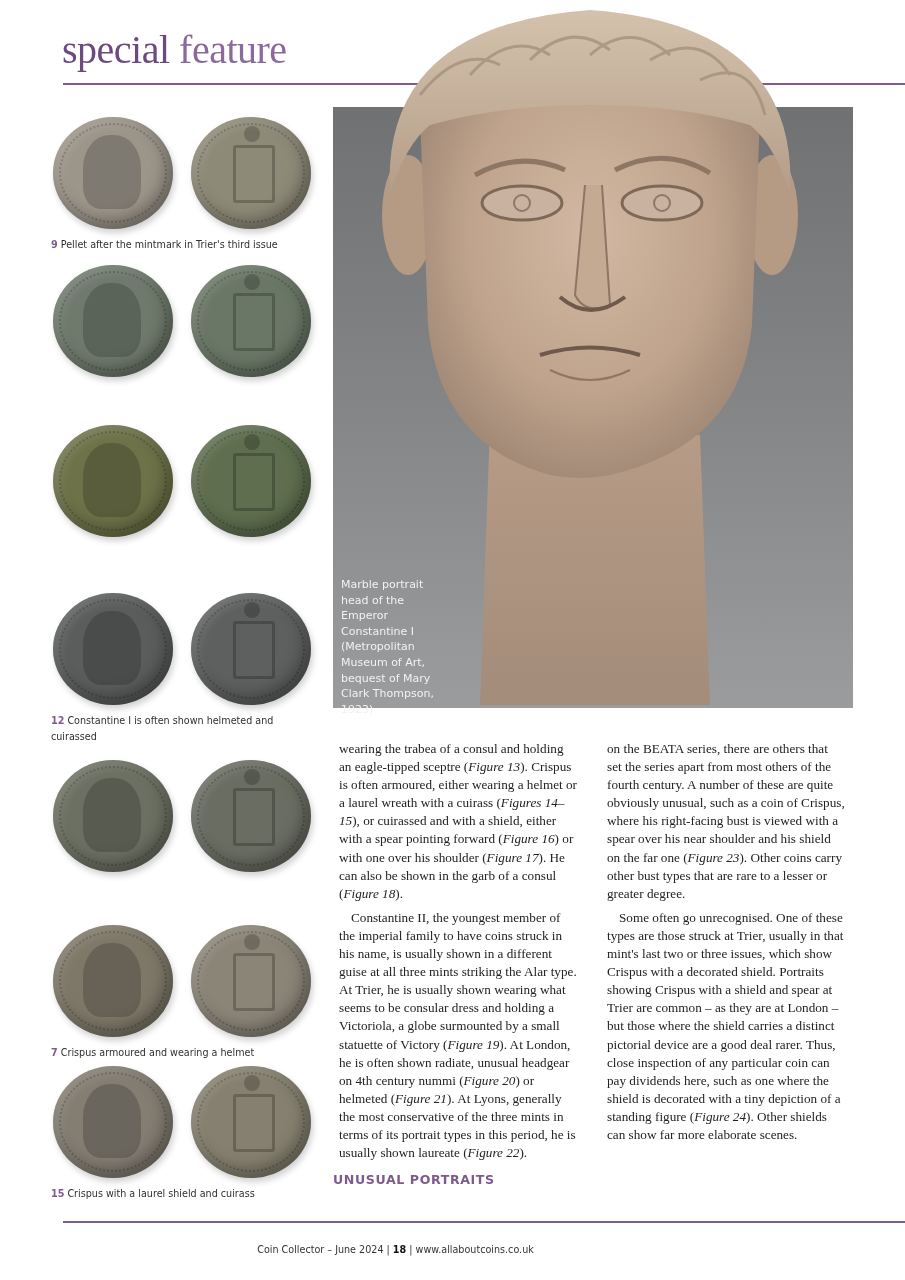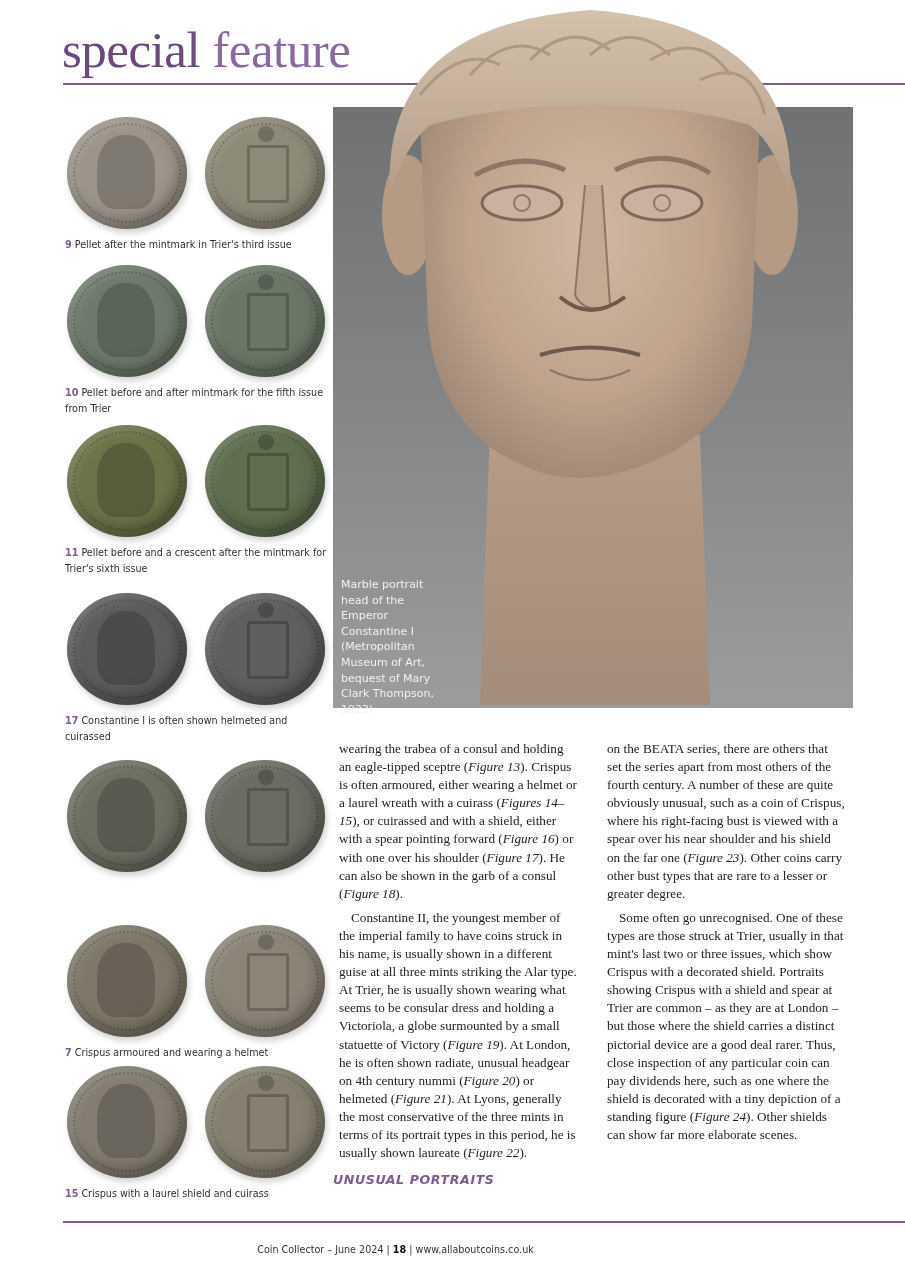--- a/index.html
+++ b/index.html
@@ -4,28 +4,28 @@
 <style>
   html, body { margin: 0; padding: 0; }
   body {
     width: 905px; height: 1280px; position: relative; overflow: hidden;
     background: #ffffff;
     font-family: "DejaVu Serif", serif;
   }
   .abs { position: absolute; }
   .section-title {
     left: 62px; top: 28px; font-family: "Liberation Serif", serif;
-    font-size: 51px; line-height: 44px; color: #6a4a80; letter-spacing: -0.5px;
+    font-size: 40px; line-height: 44px; color: #6a4a80; letter-spacing: -0.5px;
   }
   .section-title .light { color: #8a6a9e; }
   .header-rule { left: 63px; top: 83px; width: 842px; height: 2px; background: #7d5b8e; }
   .footer-rule { left: 63px; top: 1221px; width: 842px; height: 2px; background: #7d5b8e; }
 
   
-  .fig { position: absolute; left: 65px; width: 270px; }
+  .fig { position: absolute; left: 51px; width: 270px; }
   .coins { position: relative; height: 112px; }
   .coin {
     position: absolute; top: 0; width: 120px; height: 112px; border-radius: 50%;
     box-shadow: inset -6px -8px 16px rgba(0,0,0,0.35), inset 5px 5px 12px rgba(255,255,255,0.18), 2px 4px 6px rgba(0,0,0,0.18);
   }
   .coin.obv { left: 2px; }
   .coin.rev { left: 140px; }
   .coin .bust {
     position: absolute; left: 30px; top: 18px; width: 58px; height: 74px;
     border-radius: 45% 45% 30% 30%; background: rgba(0,0,0,0.18);
@@ -62,21 +62,21 @@
   
   .col { top: 734px; width: 250px;
     font-family: "Liberation Serif", serif; font-size: 13.2px; line-height: 18.1px; color: #222; }
   .col1 { left: 333px; }
   .col2 { left: 601px; }
   .col p { margin: 6px; text-indent: 0; }
   .col p.ind { text-indent: 12px; }
   .col em { font-style: italic; }
   .subhead {
     font-family: "DejaVu Sans", sans-serif; font-weight: bold; color: #7d5b8e;
-    font-size: 12.6px; letter-spacing: 0.6px; margin: 10px 0 2px 0; line-height: 16px; font-style: italic;
+    font-size: 12.6px; letter-spacing: 0.6px; margin: 10px 0 2px 0; line-height: 16px;
   }
 
   .footer {
     left: 0; width: 791px; top: 1244px; text-align: center;
     font-family: "DejaVu Sans", sans-serif; font-size: 9.6px; color: #333;
   }
   .footer .pg { font-weight: bold; color: #111; }
 </style>
 </head>
 <body>
@@ -156,49 +156,47 @@
   <div class="coins">
     <div class="coin obv" style="background:#6f7a6c;">
         <div class="rim"></div>
         <div class="bust"></div>
       </div>
     <div class="coin rev" style="background:#6a7766;">
         <div class="rim"></div>
         <div class="altar"></div>
       </div>
   </div>
-  <div class="cap"><span class="num">10</span> <span>Pellet before and after mintmark for the fifth issue from Trier</span></div>
 </div>
 
 <div class="fig" style="top:425px;">
   <div class="coins">
     <div class="coin obv" style="background:#6e7248;">
         <div class="rim"></div>
         <div class="bust"></div>
       </div>
     <div class="coin rev" style="background:#5e6e4e;">
         <div class="rim"></div>
         <div class="altar"></div>
       </div>
   </div>
-  <div class="cap"><span class="num">11</span> <span>Pellet before and a crescent after the mintmark for Trier's sixth issue</span></div>
 </div>
 
 <div class="fig" style="top:593px;">
   <div class="coins">
     <div class="coin obv" style="background:#5a5d5c;">
         <div class="rim"></div>
         <div class="bust"></div>
       </div>
     <div class="coin rev" style="background:#5d605f;">
         <div class="rim"></div>
         <div class="altar"></div>
       </div>
   </div>
-  <div class="cap"><span class="num">17</span> <span>Constantine I is often shown helmeted and cuirassed</span></div>
+  <div class="cap"><span class="num">12</span> <span>Constantine I is often shown helmeted and cuirassed</span></div>
 </div>
 
 <div class="fig" style="top:760px;">
   <div class="coins">
     <div class="coin obv" style="background:#6c7062;">
         <div class="rim"></div>
         <div class="bust"></div>
       </div>
     <div class="coin rev" style="background:#6a6d62;">
         <div class="rim"></div>

